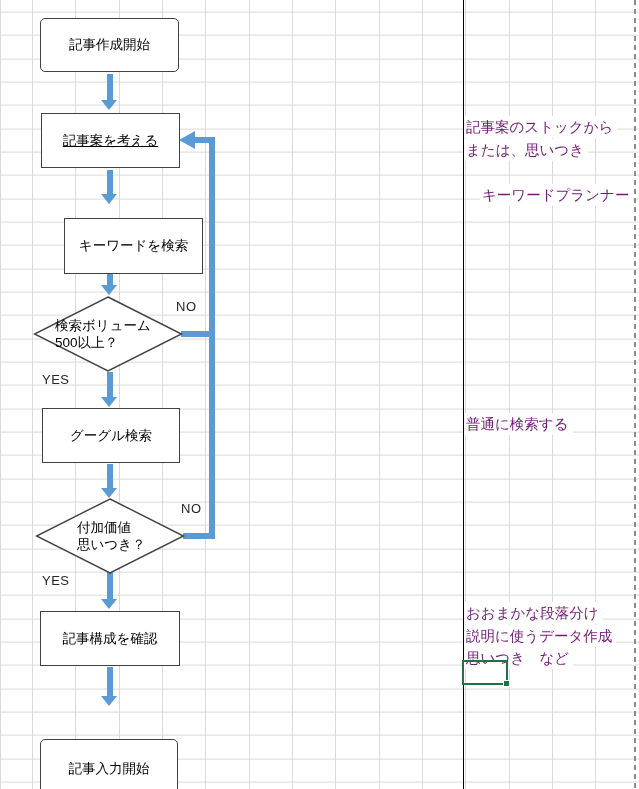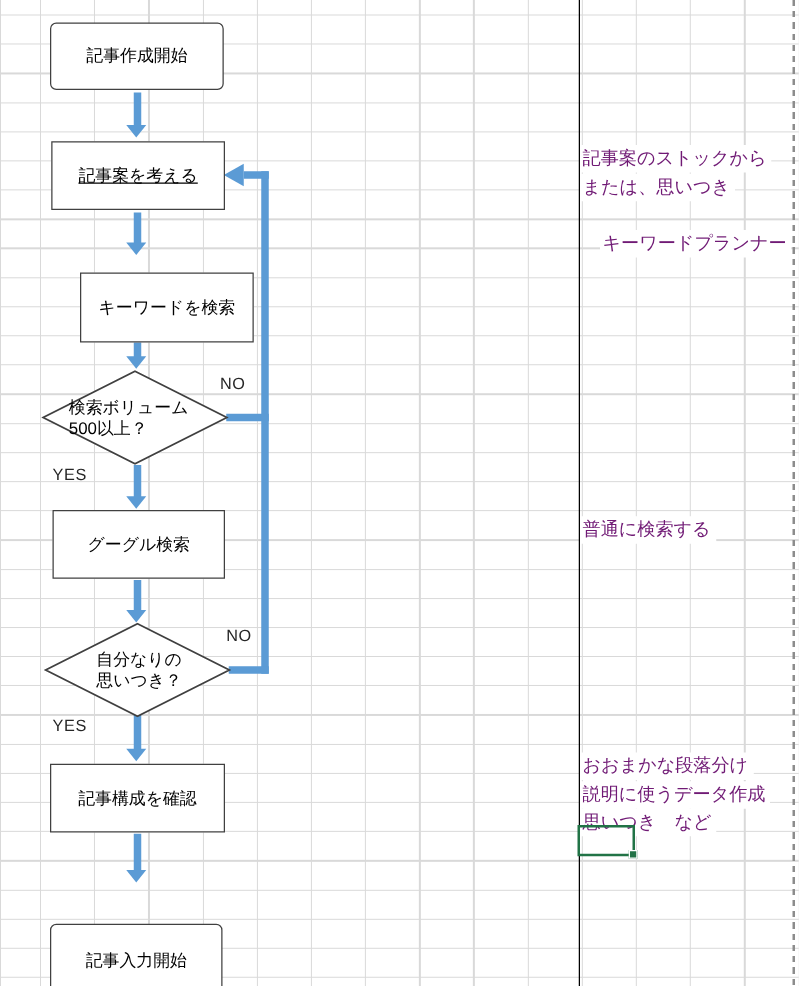--- a/index.html
+++ b/index.html
@@ -115,21 +115,21 @@
 
   <div class="node" style="left:42px;top:408px;width:138px;height:55px;">
     <span>グーグル検索</span>
   </div>
 
   <div class="diamond" style="left:35px;top:498px;width:150px;height:76px;">
     <svg width="150" height="76" viewBox="0 0 150 76">
       <polygon points="75,1 148.5,38 75,75 1.5,38" fill="#ffffff" stroke="#404040" stroke-width="1.4"></polygon>
     </svg>
     <div class="dtext" style="left:42px;top:21px;">
-      <div>自分なりの</div>
+      <div>付加価値</div>
       <div>思いつき？</div>
     </div>
   </div>
 
   <div class="node" style="left:40px;top:611px;width:140px;height:55px;">
     <span>記事構成を確認</span>
   </div>
 
   <div class="node terminator" style="left:40px;top:739px;width:138px;height:60px;">
     <span>記事入力開始</span>

